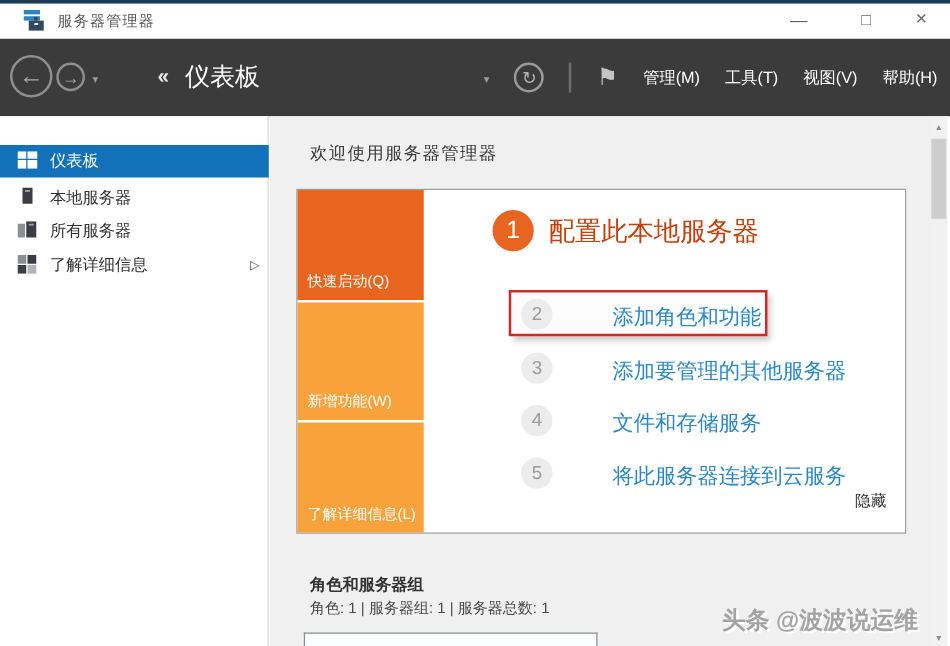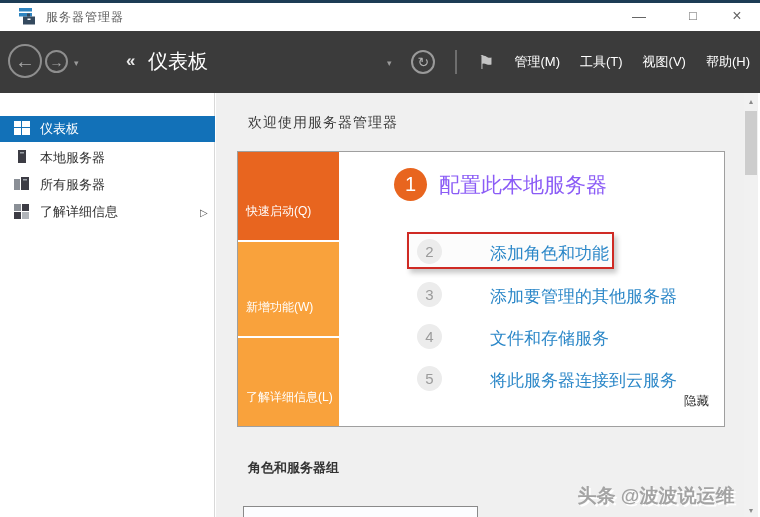--- a/index.html
+++ b/index.html
@@ -40,31 +40,31 @@
   .side-item .s-icon { position:absolute; left:14px; top:5px; }
   .side-item .s-label { position:absolute; left:40px; }
   .side-item.selected { background:#1271b8; color:#ffffff; }
   .side-expander { position:absolute; left:200px; color:#555; font-size:10px; }
 
   
   .welcome-heading { position:absolute; left:248px; top:111px; font-size:14px; font-weight:500; color:#3c3c3c; letter-spacing:1px; }
 
   .welcome-panel { position:absolute; left:237px; top:148px; width:488px; height:276px; background:#ffffff; border:1px solid #9f9f9f; }
   .tile { position:absolute; left:0; width:101px; color:#fff; font-size:12px; cursor:default; }
-  .tile .tile-label { position:absolute; left:8px; bottom:20px;margin-top:36px; }
+  .tile .tile-label { position:absolute; left:8px; bottom:6px;margin-top:36px; }
   .tile-1 { top:0; height:88px; background:#e8651f; }
   .tile-2 { top:90px; height:94px; background:#f9a23c;text-align:center; }
   .tile-3 { top:186px; height:88px; background:#f9a23c; }
 
   .annotation-rect { position:absolute; left:169px; top:80px; width:207px; height:37px; background:#fcfcfc; border:2px solid #cf2a24; box-shadow:3px 4px 5px rgba(0,0,0,0.22); }
   .step-circle { position:absolute; border-radius:50%; text-align:center; }
   .circle-primary { width:33px; height:33px; background:#e8651f; color:#fff; font-size:20px; line-height:33px; }
   .circle-gray { width:25px; height:25px; background:#ececec; color:#9b9b9b; font-size:15px; line-height:25px; }
   .step1-circle { left:156px; top:16px; }
-  .step1-label { position:absolute; left:201px; top:19px; font-size:21px; color:#8b5cf6; }
+  .step1-label { position:absolute; left:201px; top:19px; font-size:21px; color:#c2410c; }
   .stepN-circle { left:179px; }
   .stepN-label { position:absolute; left:221px; font-size:17px; color:#2b87c8;margin-left:31px; }
   .hide-link { position:absolute; left:446px; top:241px; font-size:12.5px; color:#2f2f2f; cursor:default; }
 
   .roles-title { position:absolute; left:248px; top:456px; font-size:13px; font-weight:bold; color:#333; }
   .roles-summary { position:absolute; left:248px; top:475px; font-size:12px; color:#4a4a4a; }
   .roles-box { position:absolute; left:243px; top:503px; width:235px; height:14px; background:#fcfdff; border:1px solid #8a8a8a; border-bottom:none; }
 
   .watermark { position:absolute; left:565px; top:480px; width:182px; text-align:center; font-size:19px; font-weight:bold; color:#a3a3a3; text-shadow:2px 2px 0 #ffffff; }
 
@@ -188,20 +188,21 @@
     <span class="step-circle circle-gray stepN-circle" style="top:172px;">4</span>
     <span class="stepN-label" style="top:175px;">文件和存储服务</span>
 
     <span class="step-circle circle-gray stepN-circle" style="top:214px;">5</span>
     <span class="stepN-label" style="top:217px;">将此服务器连接到云服务</span>
 
     <span class="hide-link">隐藏</span>
   </div>
 
   <div class="roles-title">角色和服务器组</div>
+  <div class="roles-summary">角色: 1 | 服务器组: 1 | 服务器总数: 1</div>
   <div class="roles-box"></div>
 
   <div class="watermark">头条 @波波说运维</div>
 
   <div class="scrollbar">
     <span class="scroll-arrow arrow-up">▴</span>
     <span class="scroll-thumb"></span>
     <span class="scroll-arrow arrow-down">▾</span>
   </div>
 

